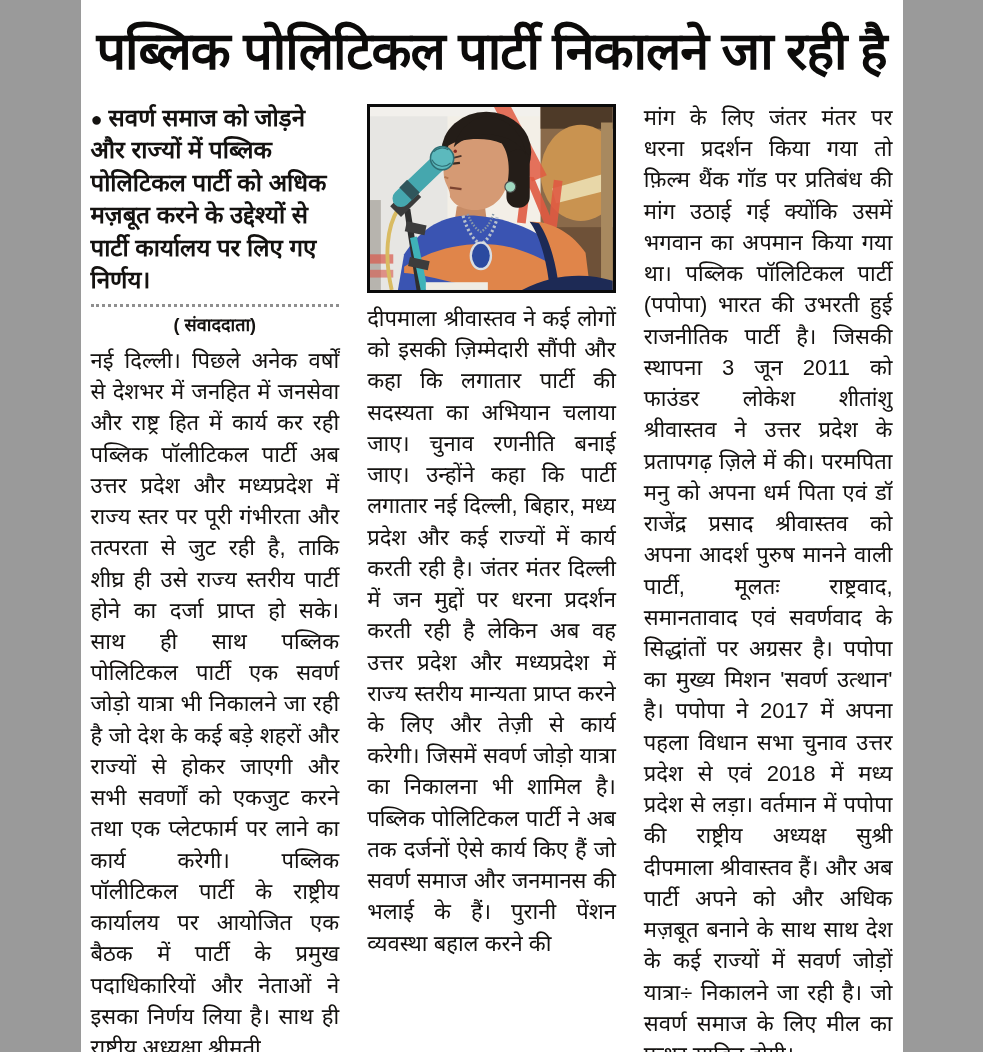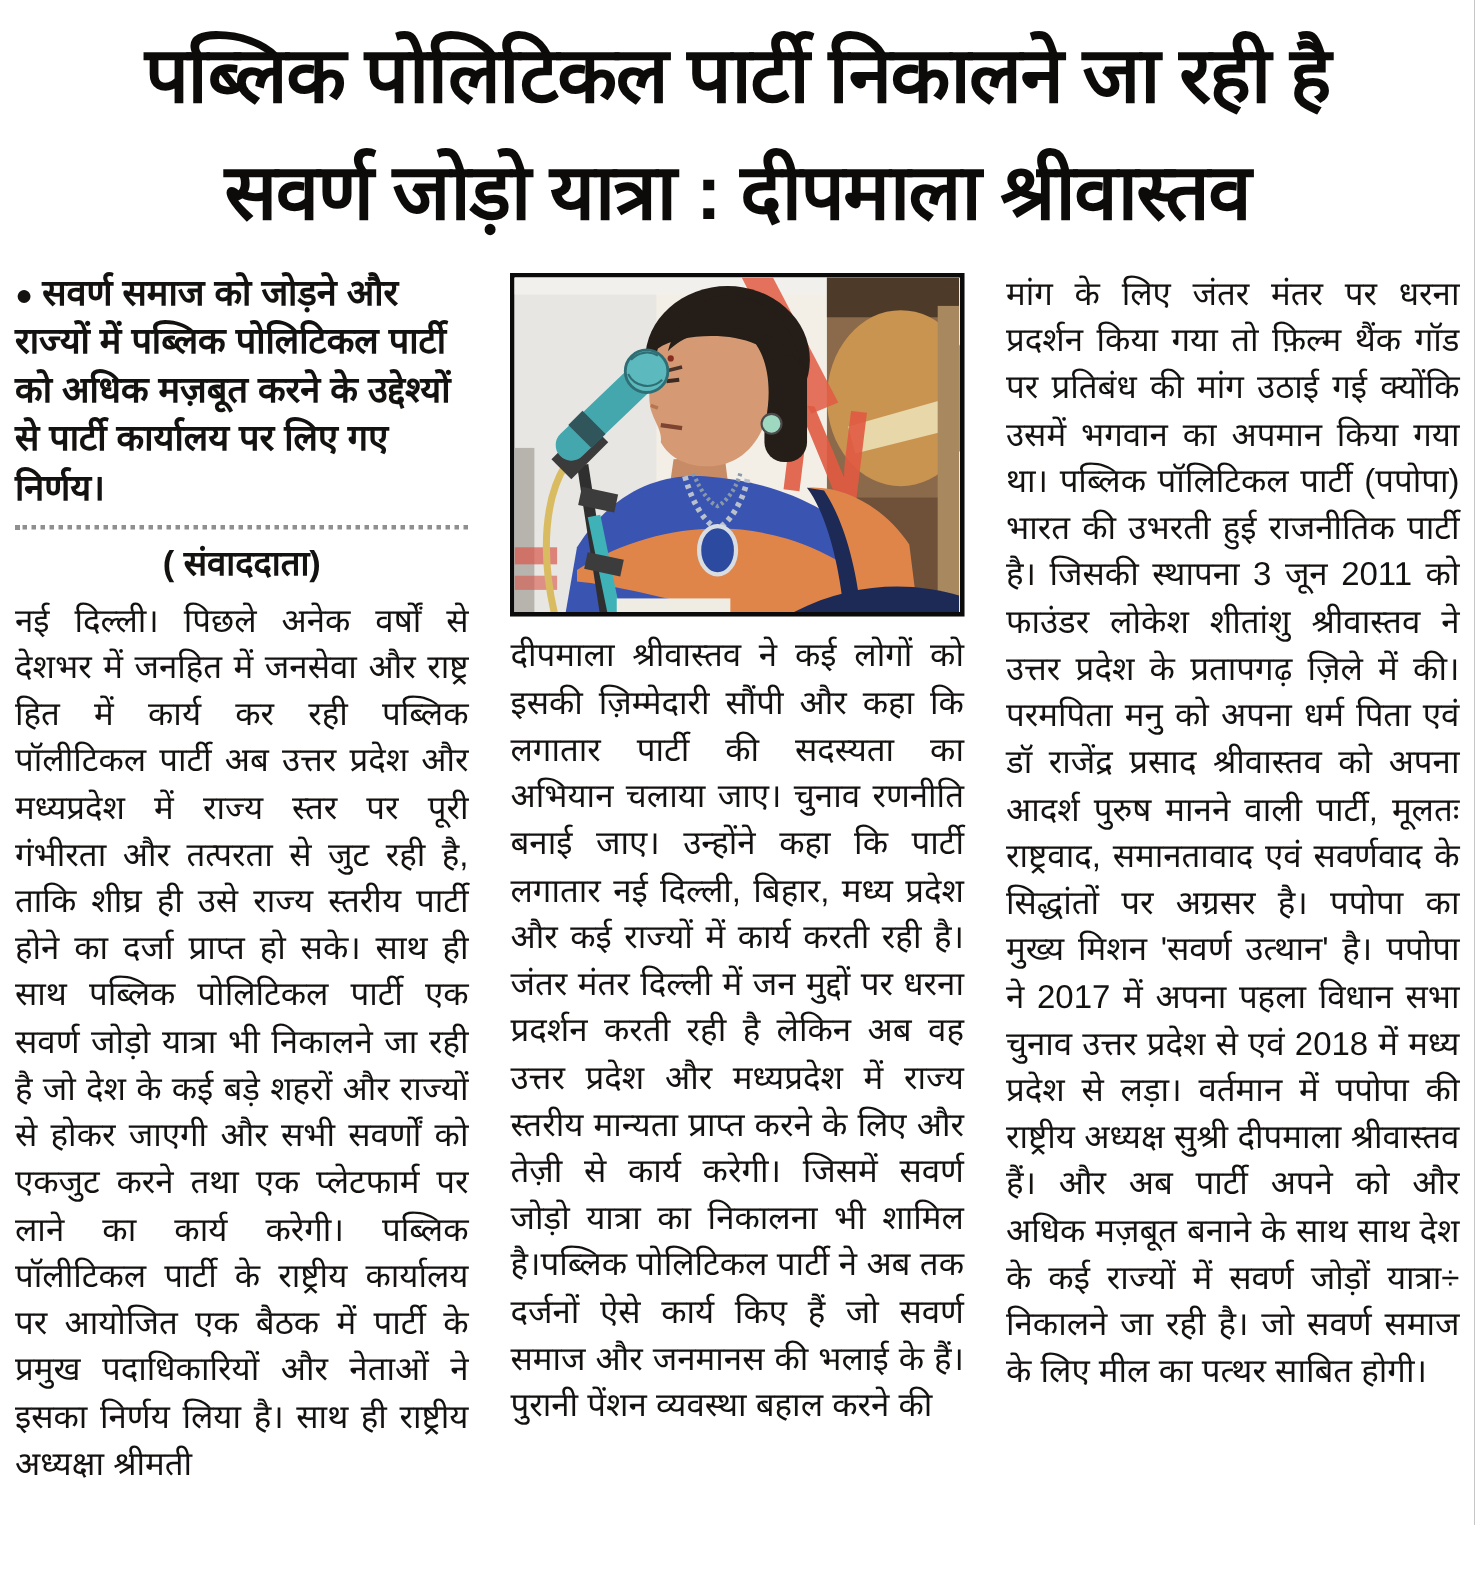--- a/index.html
+++ b/index.html
@@ -1,18 +1,18 @@
 <!DOCTYPE html>
 <html lang="hi"><head>
 <meta charset="utf-8">
 <style>
   html,body{margin:0;padding:0;background:#9a9a9a;}
   .page{
     position:relative;
-    width:983px;height:1052px;
+    width:822px;height:1052px;
     margin:0 auto;
     background:#ffffff;
     color:#141210;
     font-family:"Liberation Sans","DejaVu Sans",sans-serif;
     box-sizing:border-box;
     padding:10px 10px 4px 10px;
     overflow:hidden;
   }
   .headline{
     text-align:center;
@@ -42,41 +42,40 @@
     line-height:1.35;
     text-align:left;
     padding-bottom:8px;
     border-bottom:3px dotted #8f8f8f;
     margin-bottom:6px;
   }
   .lead .bullet{font-size:20px;margin-right:6px;}
   .byline{
     text-align:center;
     font-weight:bold;
-    font-size:23px;
+    font-size:18px;
     margin:4px 0 6px 0;
   }
   .dateline{font-weight:normal;}
   .photo-frame{
     border:3px solid #0b0b0b;
     margin:2px 0 10px 0;
     line-height:0;
     background:#ece9e4;
   }
   .photo-frame svg{display:block;width:100%;height:auto;}
   p{margin:0;}
 </style>
 </head>
 <body>
 
 <div class="page">
 
   <h1 class="headline">
     <span class="hl">पब्लिक पोलिटिकल पार्टी निकालने जा रही है</span>
-    <span class="hl">सवर्ण जोड़ो यात्रा : दीपमाला श्रीवास्तव</span>
   </h1>
 
   <div class="content">
 
     <div class="col">
       <div class="lead">
         <span class="bullet">●</span><span>सवर्ण समाज को जोड़ने और राज्यों में पब्लिक पोलिटिकल पार्टी को अधिक मज़बूत करने के उद्देश्यों से पार्टी कार्यालय पर लिए गए निर्णय।</span>
       </div>
       <div class="byline">( संवाददाता)</div>
       <p><span class="dateline">नई दिल्ली।</span> <span>पिछले अनेक वर्षों से देशभर में जनहित में जनसेवा और राष्ट्र हित में कार्य कर रही पब्लिक पॉलीटिकल पार्टी अब उत्तर प्रदेश और मध्यप्रदेश में राज्य स्तर पर पूरी गंभीरता और तत्परता से जुट रही है, ताकि शीघ्र ही उसे राज्य स्तरीय पार्टी होने का दर्जा प्राप्त हो सके। साथ ही साथ पब्लिक पोलिटिकल पार्टी एक सवर्ण जोड़ो यात्रा भी निकालने जा रही है जो देश के कई बड़े शहरों और राज्यों से होकर जाएगी और सभी सवर्णों को एकजुट करने तथा एक प्लेटफार्म पर लाने का कार्य करेगी। पब्लिक पॉलीटिकल पार्टी के राष्ट्रीय कार्यालय पर आयोजित एक बैठक में पार्टी के प्रमुख पदाधिकारियों और नेताओं ने इसका निर्णय लिया है। साथ ही राष्ट्रीय अध्यक्षा श्रीमती</span></p>

